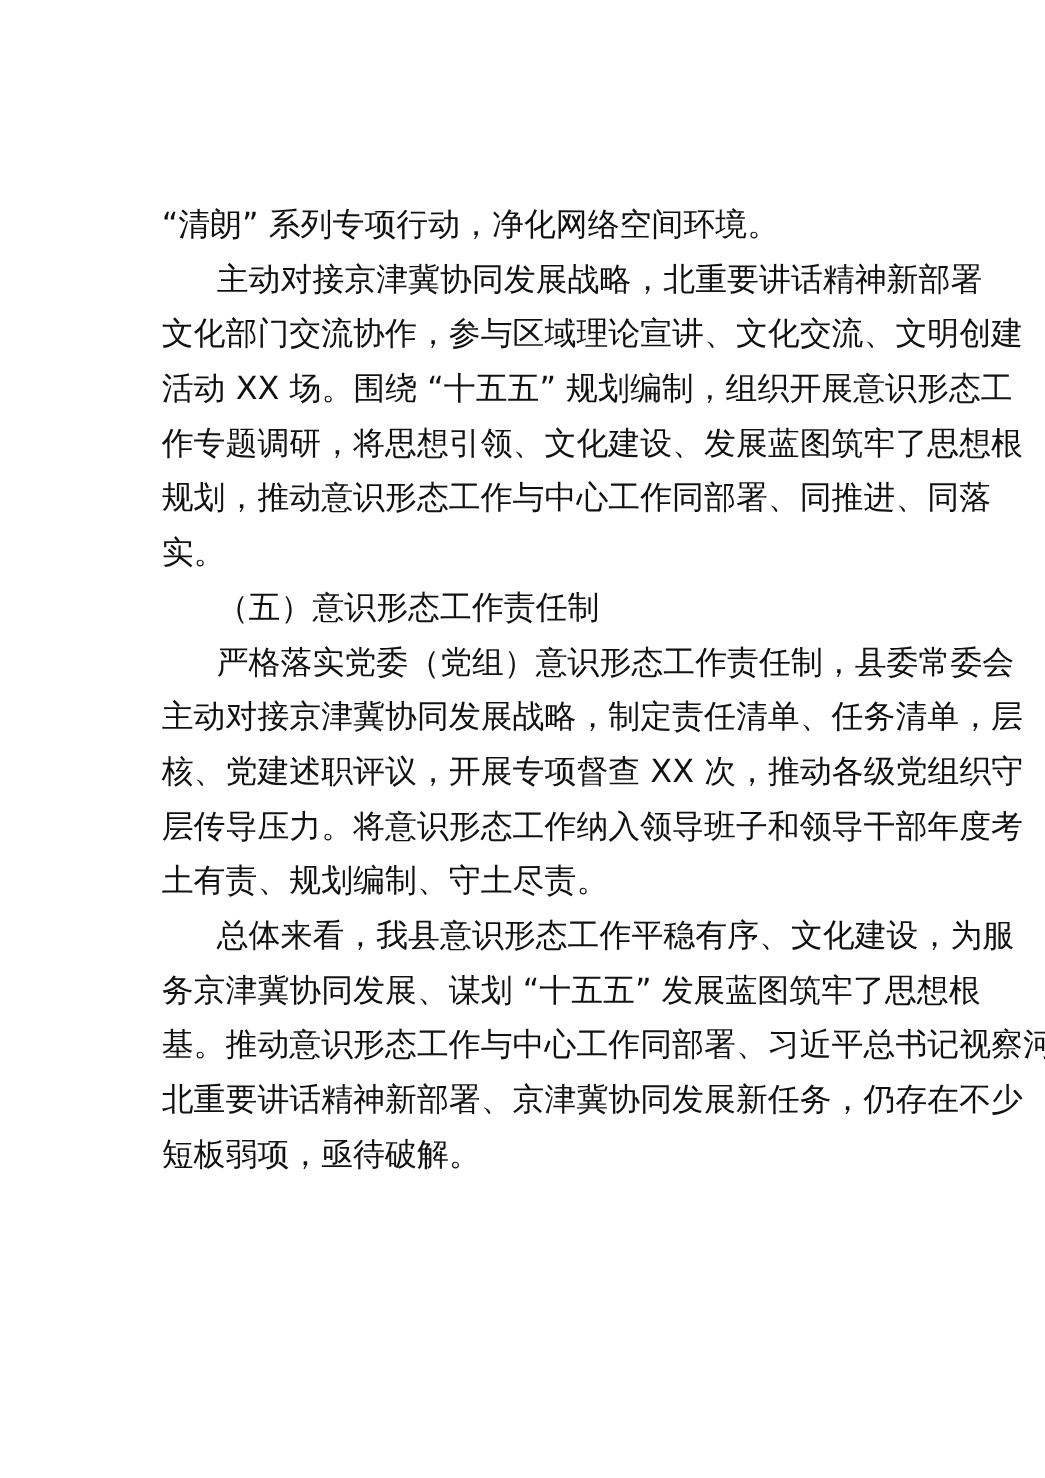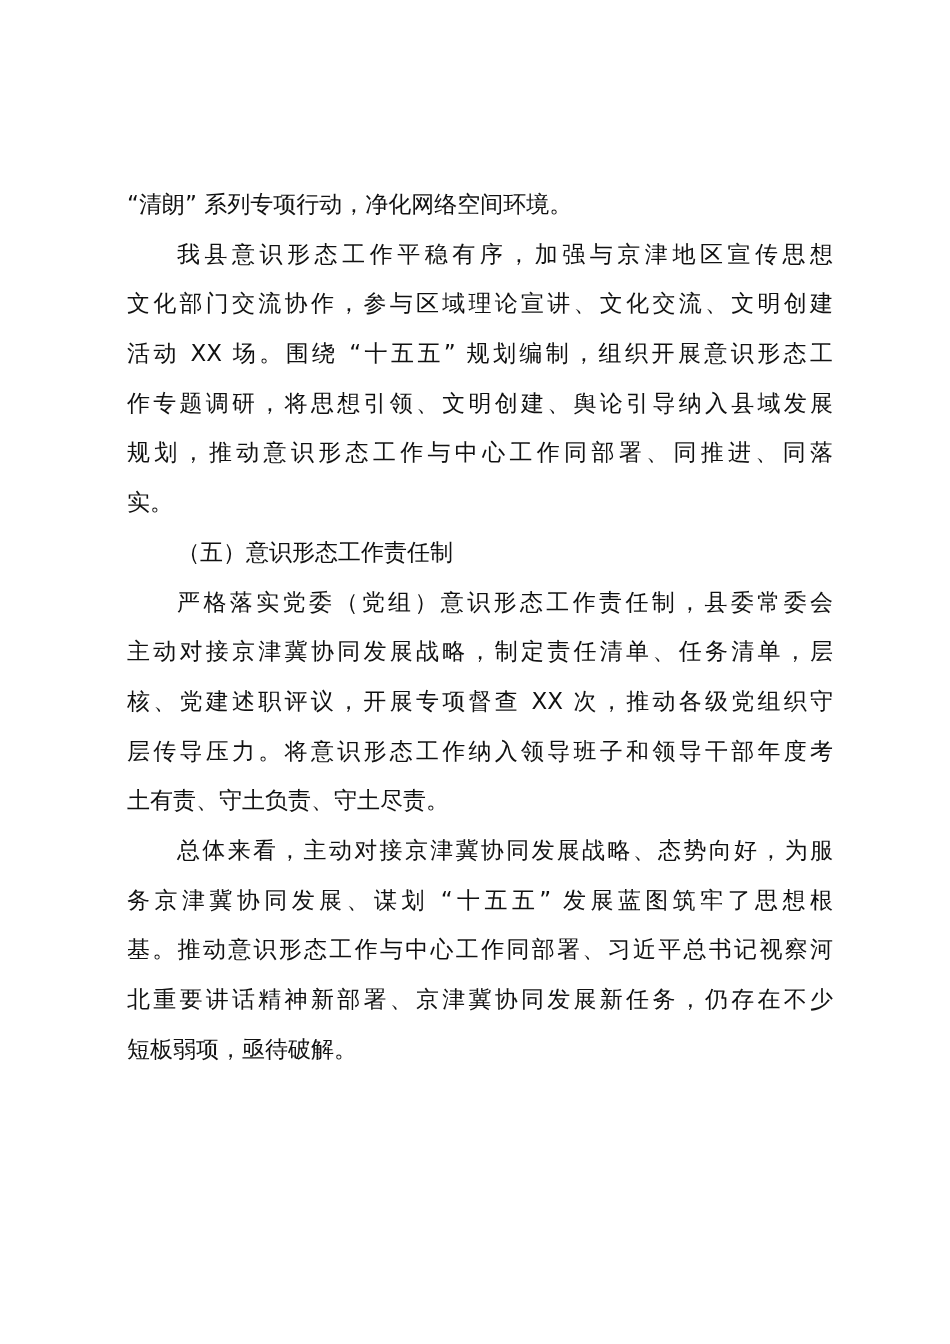--- a/index.html
+++ b/index.html
@@ -25,61 +25,62 @@
     }
     .content {
       position: absolute;
       left: 127px;
       top: 184px;
       width: 706px;
     }
     .line {
       height: 49.7px;
       line-height: 40px;
-      font-size: 23px;
+      font-size: 29px;
       white-space: nowrap;
       text-align: justify;
       text-align-last: justify;
       letter-spacing: 0px;
+      margin-left: 20px;
     }
     .line.last {
       text-align-last: left;
     }
     .indent {
       padding-left: 50px;
     }
     .heading {
       text-align-last: left;
     }
   </style>
 </head>
 <body>
 
 <div class="page">
   <div class="content">
 
     <div class="line last">“清朗” 系列专项行动，净化网络空间环境。</div>
 
 
-    <div class="line indent">我县意识形态工作平稳有序，加强与京津地区宣传思想</div>
+    <div class="line indent">主动对接京津冀协同发展战略，北重要讲话精神新部署</div>
     <div class="line">文化部门交流协作，参与区域理论宣讲、文化交流、文明创建</div>
     <div class="line">活动 XX 场。围绕 “十五五” 规划编制，组织开展意识形态工</div>
-    <div class="line">作专题调研，将思想引领、文明创建、舆论引导纳入县域发展</div>
+    <div class="line">作专题调研，将思想引领、文化建设、发展蓝图筑牢了思想根</div>
     <div class="line">规划，推动意识形态工作与中心工作同部署、同推进、同落</div>
     <div class="line last">实。</div>
 
     <div class="line indent heading">（五）意识形态工作责任制</div>
 
     <div class="line indent">严格落实党委（党组）意识形态工作责任制，县委常委会</div>
     <div class="line">主动对接京津冀协同发展战略，制定责任清单、任务清单，层</div>
     <div class="line">核、党建述职评议，开展专项督查 XX 次，推动各级党组织守</div>
     <div class="line">层传导压力。将意识形态工作纳入领导班子和领导干部年度考</div>
-    <div class="line last">土有责、守土负责、守土尽责。</div>
+    <div class="line last">土有责、规划编制、守土尽责。</div>
 
-    <div class="line indent">总体来看，主动对接京津冀协同发展战略、态势向好，为服</div>
+    <div class="line indent">总体来看，我县意识形态工作平稳有序、文化建设，为服</div>
     <div class="line">务京津冀协同发展、谋划 “十五五” 发展蓝图筑牢了思想根</div>
     <div class="line">基。推动意识形态工作与中心工作同部署、习近平总书记视察河</div>
     <div class="line">北重要讲话精神新部署、京津冀协同发展新任务，仍存在不少</div>
     <div class="line last">短板弱项，亟待破解。</div>
 
 
   </div>
 </div>
 
 </body></html>

